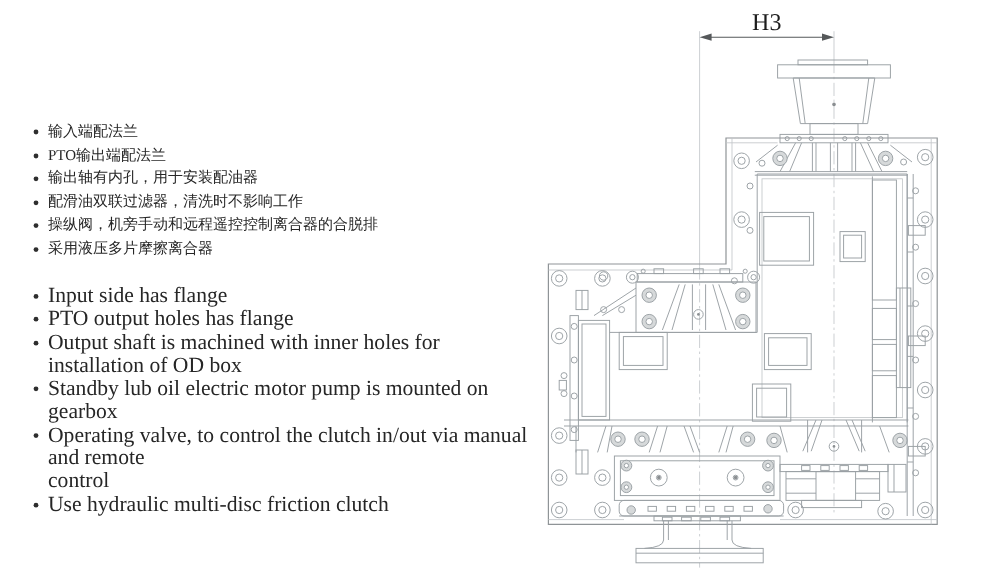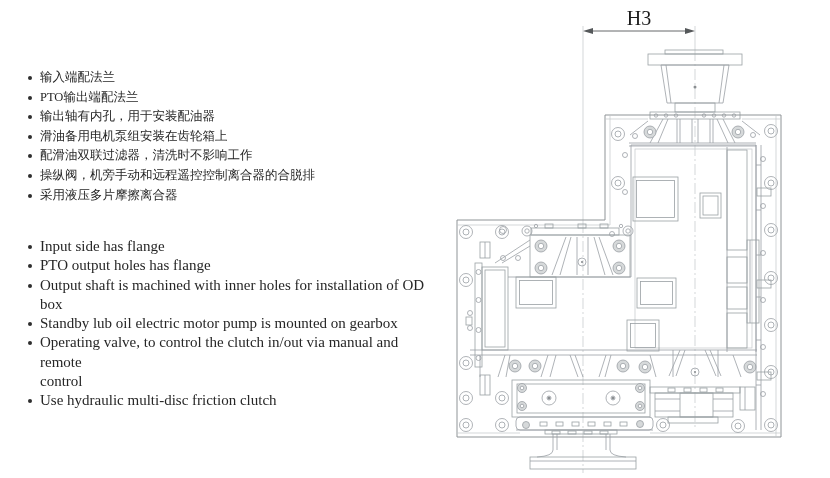--- a/index.html
+++ b/index.html
@@ -4,39 +4,38 @@
 <style>
   html,body{margin:0;padding:0;background:#fff;}
   .page{
     position:relative;width:830px;height:478px;background:#ffffff;overflow:hidden;
     font-family:"Liberation Serif","DejaVu Serif",serif;color:#262626;
   }
   ul.feature-list{list-style:none;margin:0;padding:0;position:absolute;left:40px;}
   ul.feature-list li{
     position:relative;margin:0;padding:0;white-space:pre-line;
   }
-  .zh-list{top:68px;font-size:12.5px;line-height:19.6px;width:400px;}
-  .en-list{top:237px;font-size:15px;line-height:19.3px;width:400px;}
+  .zh-list{top:100px;font-size:12.5px;line-height:19.6px;width:400px;}
+  .en-list{top:237px;font-size:18px;line-height:19.3px;width:400px;}
   ul.feature-list li::before{
     content:"";position:absolute;left:-12px;top:8px;width:4px;height:4px;
     border-radius:50%;background:#2e2e2e;
   }
   .drawing-wrap{position:absolute;left:0;top:0;width:722px;height:478px;}
   svg text.dim{font-family:"Liberation Serif","DejaVu Serif",serif;}
 </style>
 </head>
 <body>
 
 <div class="page">
 
   <ul class="feature-list zh-list">
       <li>输入端配法兰</li>
       <li>PTO输出端配法兰</li>
       <li>输出轴有内孔，用于安装配油器</li>
-      <li>滑油备用电机泵组安装在齿轮箱上</li>
       <li>配滑油双联过滤器，清洗时不影响工作</li>
       <li>操纵阀，机旁手动和远程遥控控制离合器的合脱排</li>
       <li>采用液压多片摩擦离合器</li>
     </ul>
 
   <ul class="feature-list en-list">
       <li>Input side has flange</li>
       <li>PTO output holes has flange</li>
       <li>Output shaft is machined with inner holes for installation of OD box</li>
       <li>Standby lub oil electric motor pump is mounted on gearbox</li>

